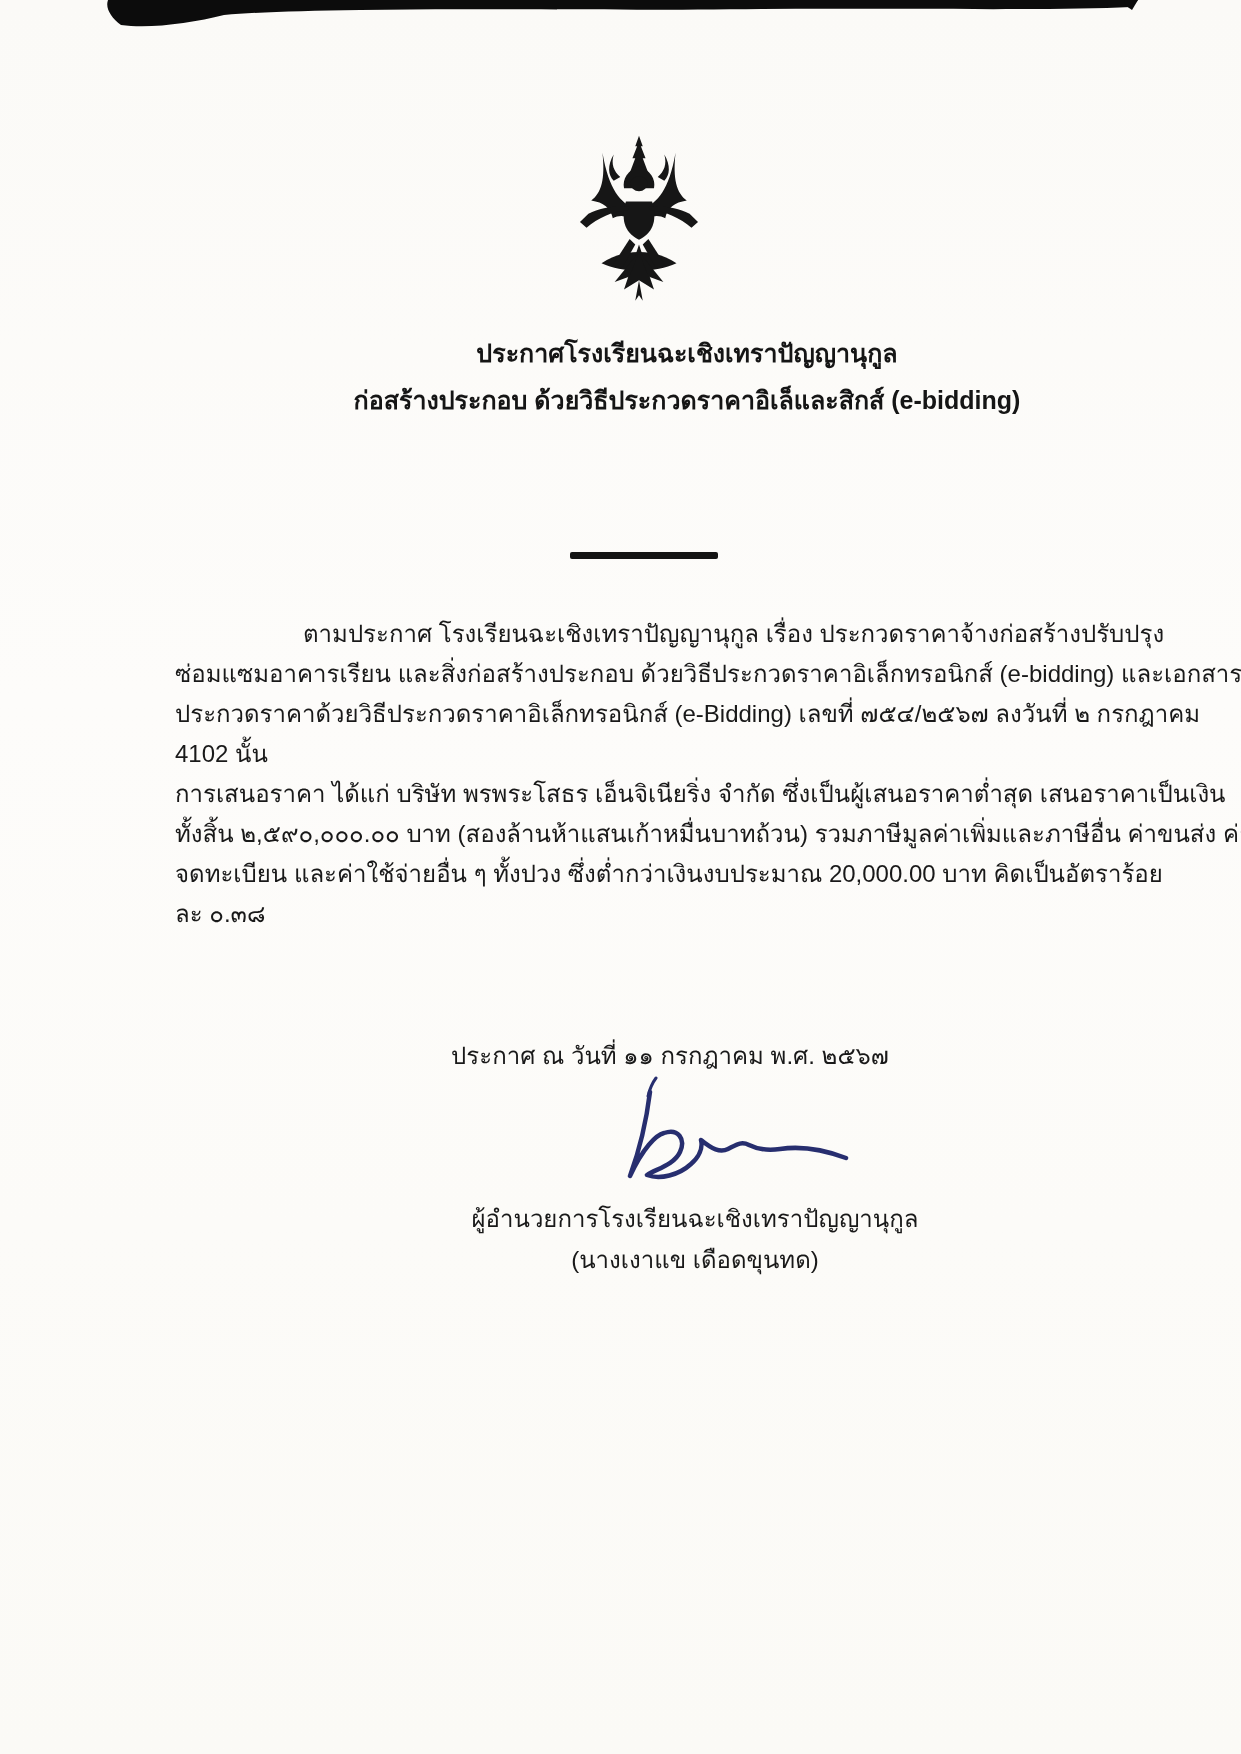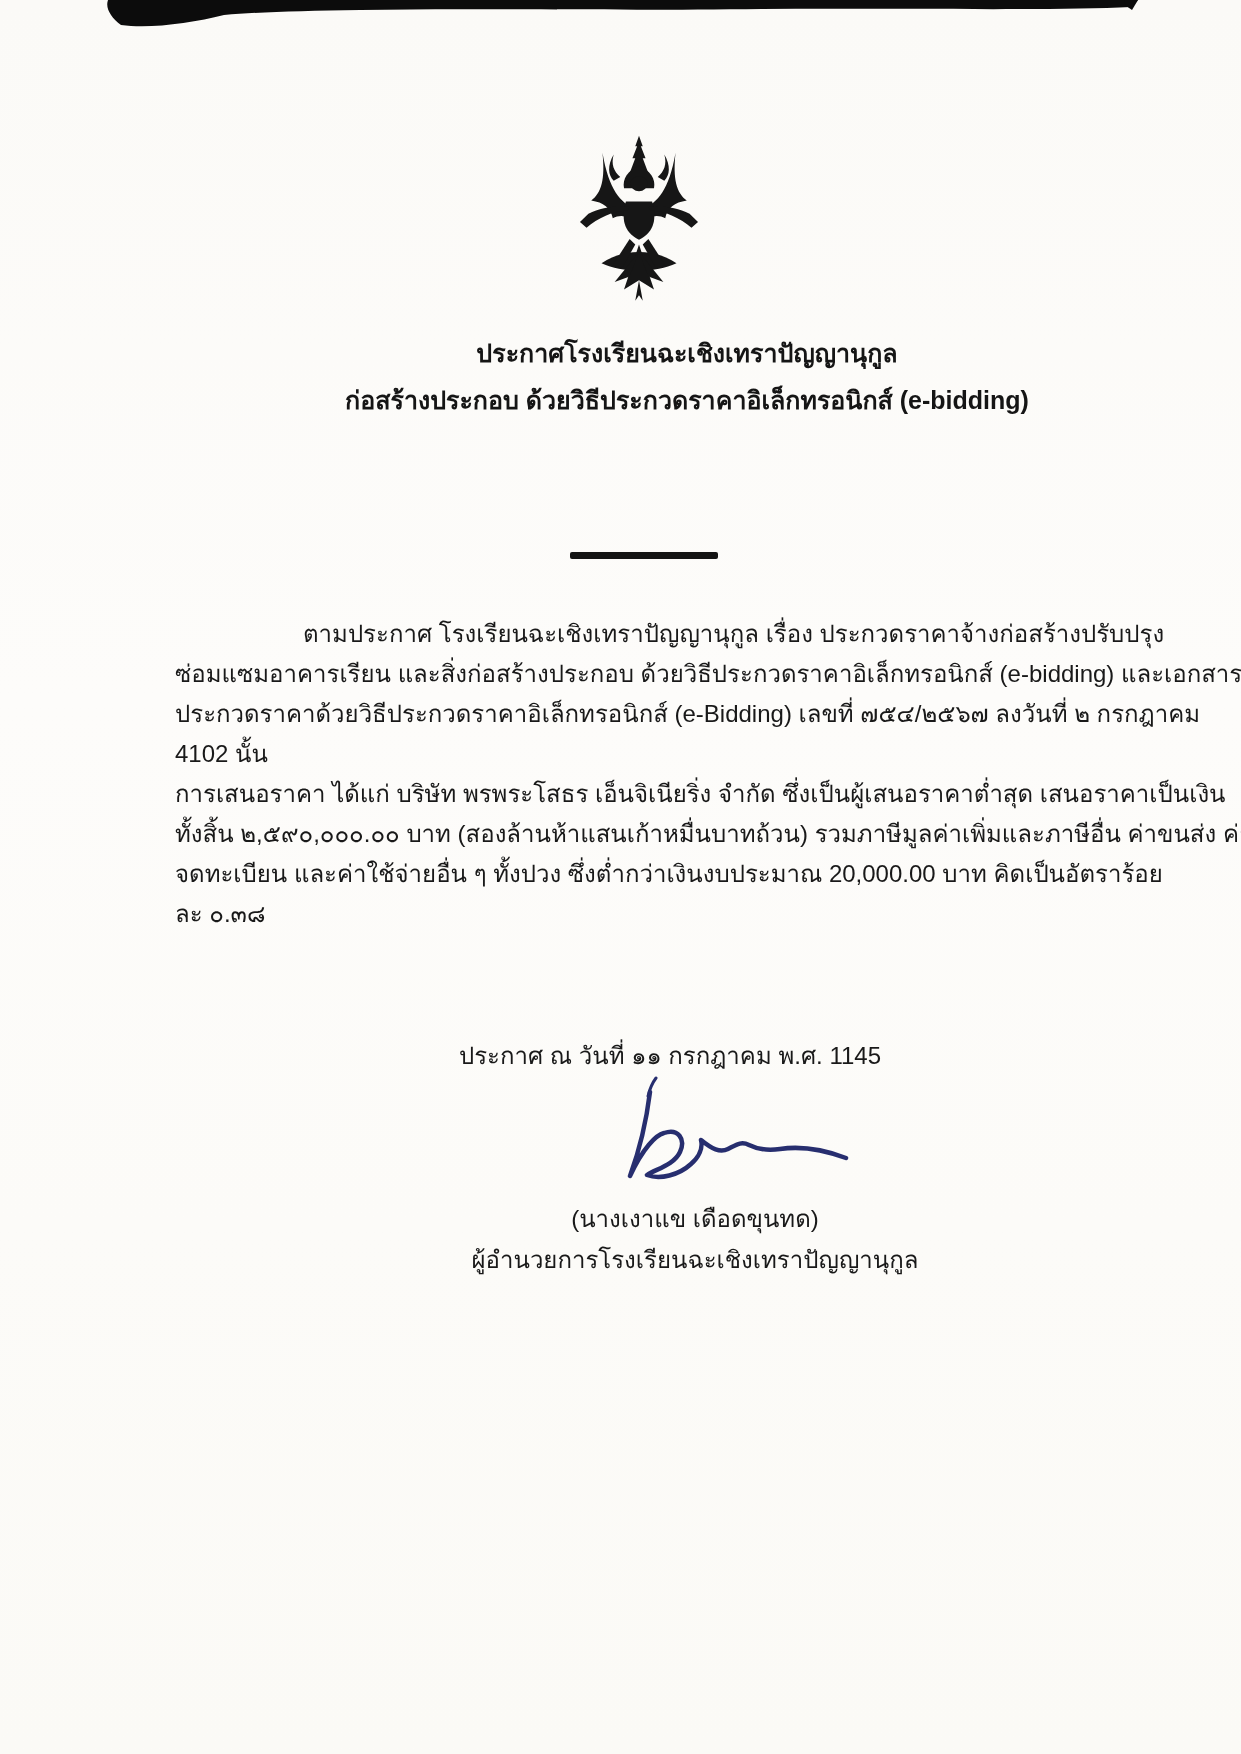--- a/index.html
+++ b/index.html
@@ -77,41 +77,41 @@
 
       <path d="M80 118 L96 166 L80 156 L64 166 Z"></path>
       <path d="M80 126 L106 158 L90 152 Z"></path>
       <path d="M80 126 L54 158 L70 152 Z"></path>
       <path d="M80 156 L84 178 L80 172 L76 178 Z"></path>
     </g>
   </svg>
 
   <div class="doc-title">
     <div class="tline">ประกาศโรงเรียนฉะเชิงเทราปัญญานุกูล</div>
-    <div class="tline">ก่อสร้างประกอบ ด้วยวิธีประกวดราคาอิเล็กทรอนิกส์ (e-bidding)</div>
+    <div class="tline">ก่อสร้างประกอบ ด้วยวิธีประกวดราคาอิเล็และสิกส์ (e-bidding)</div>
   </div>
 
   <div class="divider"></div>
 
   <div class="body-text">
     <div class="bline indent">ตามประกาศ โรงเรียนฉะเชิงเทราปัญญานุกูล เรื่อง ประกวดราคาจ้างก่อสร้างปรับปรุง</div>
     <div class="bline">ซ่อมแซมอาคารเรียน และสิ่งก่อสร้างประกอบ ด้วยวิธีประกวดราคาอิเล็กทรอนิกส์ (e-bidding) และเอกสาร</div>
     <div class="bline">ประกวดราคาด้วยวิธีประกวดราคาอิเล็กทรอนิกส์ (e-Bidding) เลขที่ ๗๕๔/๒๕๖๗ ลงวันที่ ๒ กรกฎาคม</div>
     <div class="bline">4102 นั้น</div>
     <div class="bline">การเสนอราคา ได้แก่ บริษัท พรพระโสธร เอ็นจิเนียริ่ง จำกัด ซึ่งเป็นผู้เสนอราคาต่ำสุด เสนอราคาเป็นเงิน</div>
     <div class="bline">ทั้งสิ้น ๒,๕๙๐,๐๐๐.๐๐ บาท (สองล้านห้าแสนเก้าหมื่นบาทถ้วน) รวมภาษีมูลค่าเพิ่มและภาษีอื่น ค่าขนส่ง ค่า</div>
     <div class="bline">จดทะเบียน และค่าใช้จ่ายอื่น ๆ ทั้งปวง ซึ่งต่ำกว่าเงินงบประมาณ 20,000.00 บาท คิดเป็นอัตราร้อย</div>
     <div class="bline">ละ ๐.๓๘</div>
   </div>
 
-  <div class="date-line">ประกาศ ณ วันที่ ๑๑ กรกฎาคม พ.ศ. 1145</div>
+  <div class="date-line">ประกาศ ณ วันที่ ๑๑ กรกฎาคม พ.ศ. ๒๕๖๗</div>
 
   <svg class="signature" viewBox="0 0 252 118">
     <path d="M52 16 C50 32 46 62 32 100 C45 72 58 59 66 57 C80 52 88 63 82 76 C76 89 58 93 49 99 C62 104 81 99 93 88 C101 81 105 72 103 64 C114 73 122 77 130 73 C138 69 143 65 151 69 C159 73 168 75 182 73 C202 70 224 73 248 82" stroke="#272e6f" stroke-width="4.5" fill="none" stroke-linecap="round" stroke-linejoin="round"></path>
     <path d="M50 20 C52 12 55 6 58 2" stroke="#272e6f" stroke-width="3" fill="none" stroke-linecap="round"></path>
   </svg>
 
   <div class="signer-block">
+    <div class="sline">ผู้อำนวยการโรงเรียนฉะเชิงเทราปัญญานุกูล</div>
     <div class="sline">(นางเงาแข เดือดขุนทด)</div>
-    <div class="sline">ผู้อำนวยการโรงเรียนฉะเชิงเทราปัญญานุกูล</div>
   </div>
 
 </div>
 
 </body></html>

